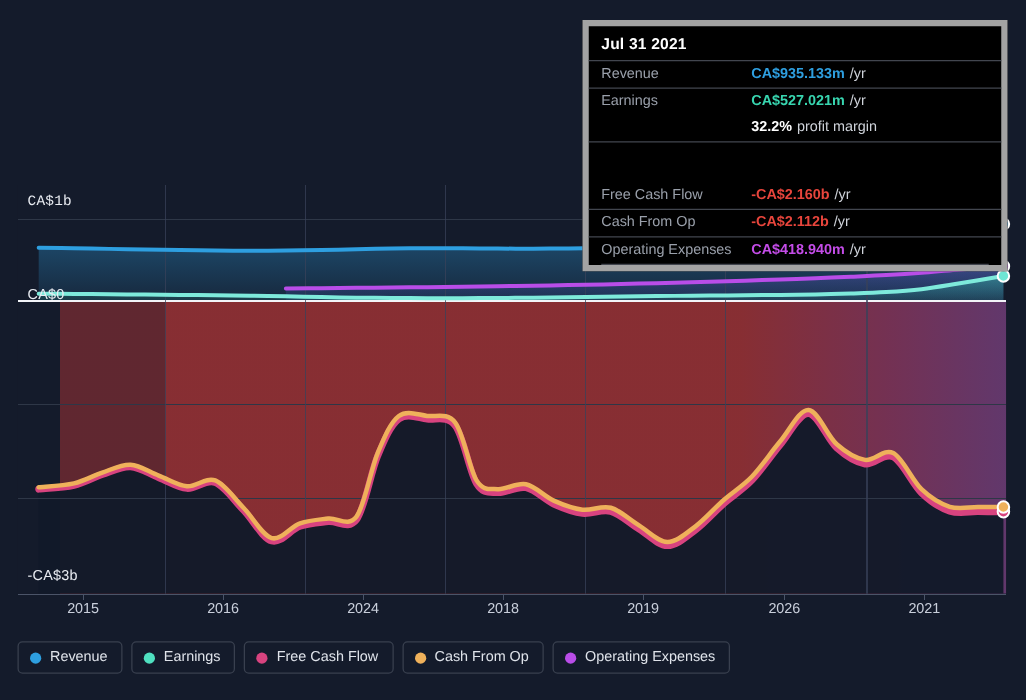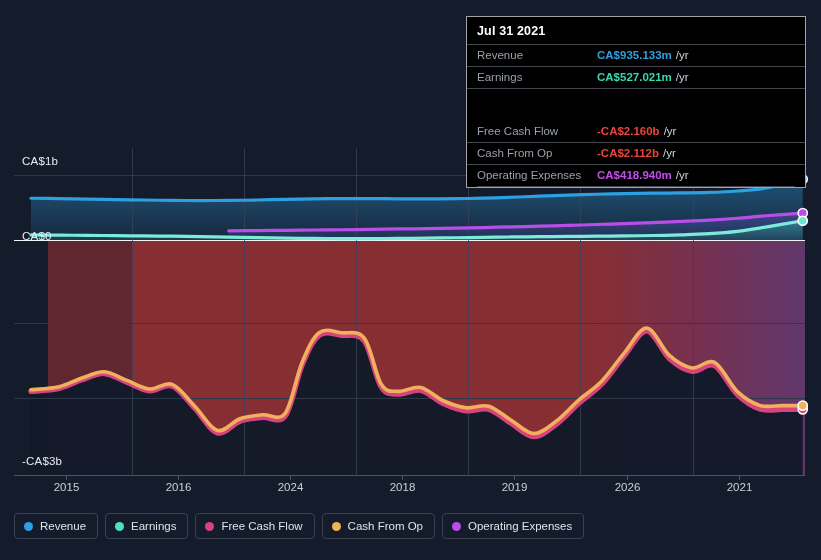--- a/index.html
+++ b/index.html
@@ -12,33 +12,33 @@
   #root{position:absolute;inset:0;background:#141b2b;}
 
   
   #chart-area{position:absolute;left:0;top:0;width:821px;height:505px;}
   svg#plot{position:absolute;left:0;top:0;}
 
   .ylabel{
     position:absolute;font-size:11.5px;color:#e9ecf2;letter-spacing:.2px;
     white-space:nowrap;z-index:6;
   }
-  #ylabel-top{left:22px;top:155px;}
+  #ylabel-top{left:22px;top:155px;font-family:Liberation Mono, monospace;}
   #ylabel-zero{left:22px;top:230px;}
   #ylabel-bottom{left:22px;top:455px;}
 
   .xtick{
     position:absolute;top:481px;font-size:11.5px;color:#c9cfdb;
     transform:translateX(-50%);white-space:nowrap;
   }
 
   
   #tooltip{
     position:absolute;left:466px;top:16px;width:340px;
-    background:#000;border:1px solid #a3a3a3;
+    background:#000;border:5px solid #a3a3a3;
     z-index:40;padding:0;box-sizing:border-box;
   }
   #tooltip .tt-date{
     font-size:12.5px;font-weight:bold;color:#fff;
     padding:7px 10px 6px 10px;letter-spacing:.15px;
   }
   #tooltip .tt-row{
     display:flex;align-items:baseline;
     padding:3px 10px 3px 10px;
     border-top:1px solid #42464f;
@@ -172,20 +172,25 @@
         <div class="tt-row">
           <span class="tt-label">Revenue</span>
           <span class="tt-val" style="color: rgb(46, 159, 224);">CA$935.133m</span>
           <span class="tt-unit">/yr</span>
         </div>
         <div class="tt-row">
           <span class="tt-label">Earnings</span>
           <span class="tt-val" style="color: rgb(56, 214, 176);">CA$527.021m</span>
           <span class="tt-unit">/yr</span>
         </div>
+        <div class="tt-row noline">
+          <span class="tt-label"></span>
+          <span class="tt-val" style="color: rgb(255, 255, 255);">32.2%</span>
+          <span class="tt-sub-label">profit margin</span>
+        </div>
         <div class="tt-row">
           <span class="tt-label">Free Cash Flow</span>
           <span class="tt-val" style="color: rgb(232, 69, 60); margin-top: 32px;">-CA$2.160b</span>
           <span class="tt-unit">/yr</span>
         </div>
         <div class="tt-row">
           <span class="tt-label">Cash From Op</span>
           <span class="tt-val" style="color: rgb(232, 69, 60);">-CA$2.112b</span>
           <span class="tt-unit">/yr</span>
         </div>

